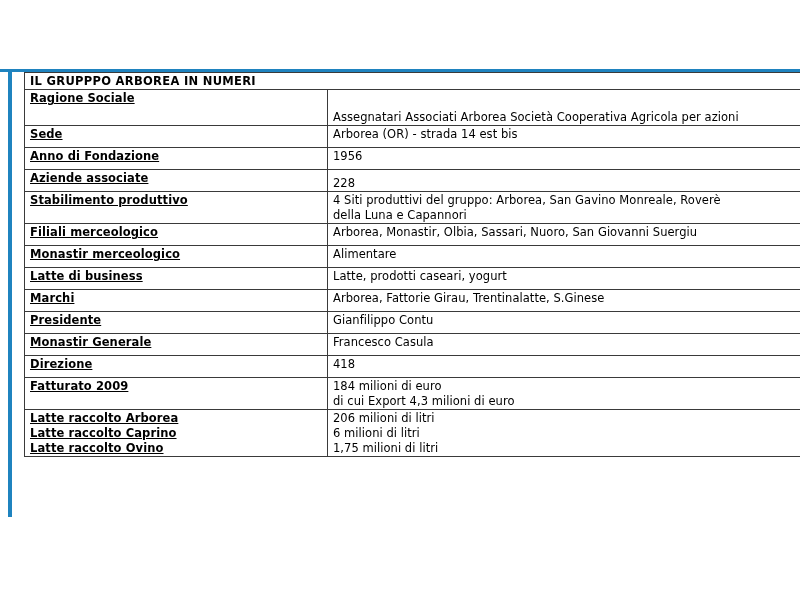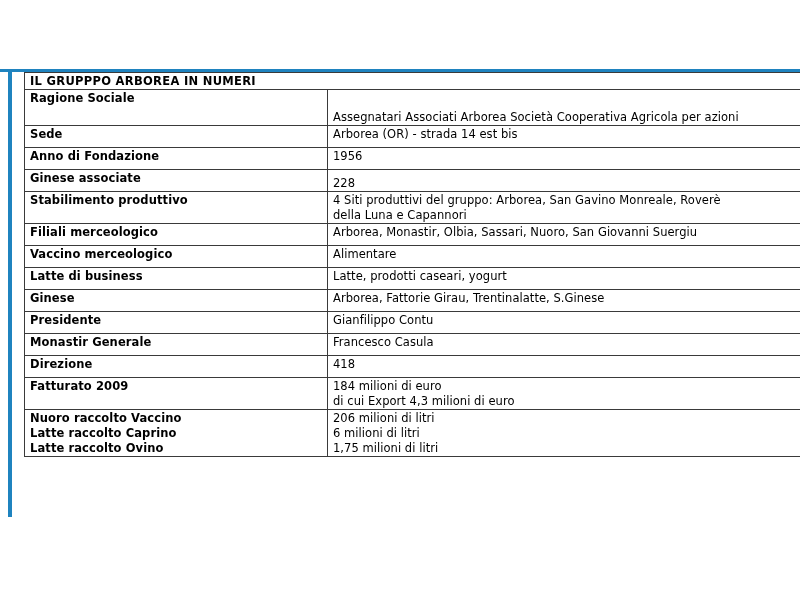--- a/index.html
+++ b/index.html
@@ -55,20 +55,21 @@
     line-height: 1.22;
     color: #000000;
   }
   col.c-label { width: 303px; }
   col.c-value { width: 537px; }
 
   td.label {
     font-weight: bold;
     font-size: 11.8px;
     letter-spacing: 0.1px;
+    text-decoration: underline;
   }
   td.value {
     font-weight: normal;
     letter-spacing: 0.05px;
   }
 
   
   td.title-cell {
     border: none;
     border-bottom: 1px solid #3a3a3a;
@@ -129,49 +130,49 @@
           <td class="label">Sede</td>
           <td class="value">Arborea (OR) - strada 14 est bis</td>
         </tr>
 
         <tr class="r-std">
           <td class="label">Anno di Fondazione</td>
           <td class="value">1956</td>
         </tr>
 
         <tr class="r-std">
-          <td class="label">Ginese associate</td>
+          <td class="label">Aziende associate</td>
           <td class="value bottom">228</td>
         </tr>
 
         <tr class="r-2line">
           <td class="label">Stabilimento produttivo</td>
           <td class="value">
             <span class="stack-line justified nowrap-line">4 Siti produttivi del gruppo: Arborea, San Gavino Monreale, Roverè</span>
             <span class="stack-line">della Luna e Capannori</span>
           </td>
         </tr>
 
         <tr class="r-std">
           <td class="label">Filiali merceologico</td>
           <td class="value">Arborea, Monastir, Olbia, Sassari, Nuoro, San Giovanni Suergiu</td>
         </tr>
 
         <tr class="r-std">
-          <td class="label">Vaccino merceologico</td>
+          <td class="label">Monastir merceologico</td>
           <td class="value">Alimentare</td>
         </tr>
 
         <tr class="r-std">
           <td class="label">Latte di business</td>
           <td class="value">Latte, prodotti caseari, yogurt</td>
         </tr>
 
         <tr class="r-std">
-          <td class="label">Ginese</td>
+          <td class="label">Marchi</td>
           <td class="value">Arborea, Fattorie Girau, Trentinalatte, S.Ginese</td>
         </tr>
 
         <tr class="r-std">
           <td class="label">Presidente</td>
           <td class="value">Gianfilippo Contu</td>
         </tr>
 
         <tr class="r-std">
           <td class="label">Monastir Generale</td>
@@ -186,21 +187,21 @@
         <tr class="r-2line">
           <td class="label">Fatturato 2009</td>
           <td class="value">
             <span class="stack-line">184 milioni di euro</span>
             <span class="stack-line">di cui Export 4,3 milioni di euro</span>
           </td>
         </tr>
 
         <tr class="r-3line">
           <td class="label">
-            <span class="stack-line">Nuoro raccolto Vaccino</span>
+            <span class="stack-line">Latte raccolto Arborea</span>
             <span class="stack-line">Latte raccolto Caprino</span>
             <span class="stack-line">Latte raccolto Ovino</span>
           </td>
           <td class="value">
             <span class="stack-line">206 milioni di litri</span>
             <span class="stack-line">6 milioni di litri</span>
             <span class="stack-line">1,75 milioni di litri</span>
           </td>
         </tr>
 

